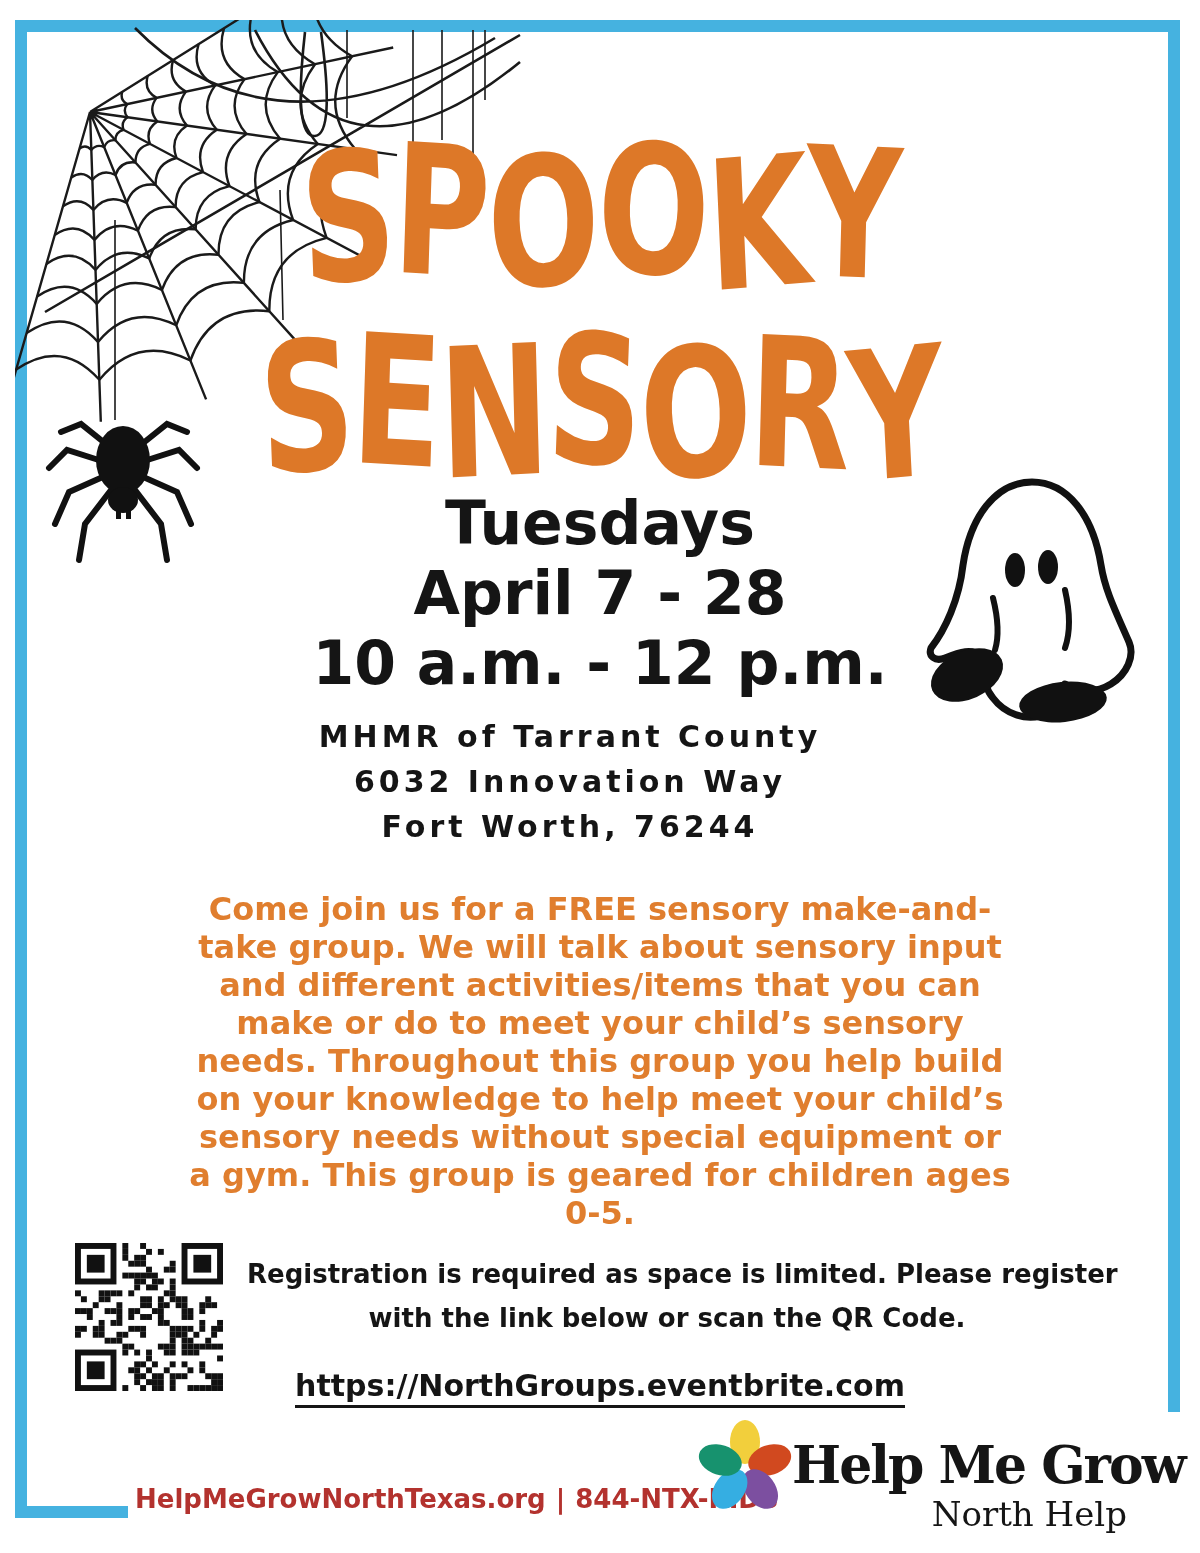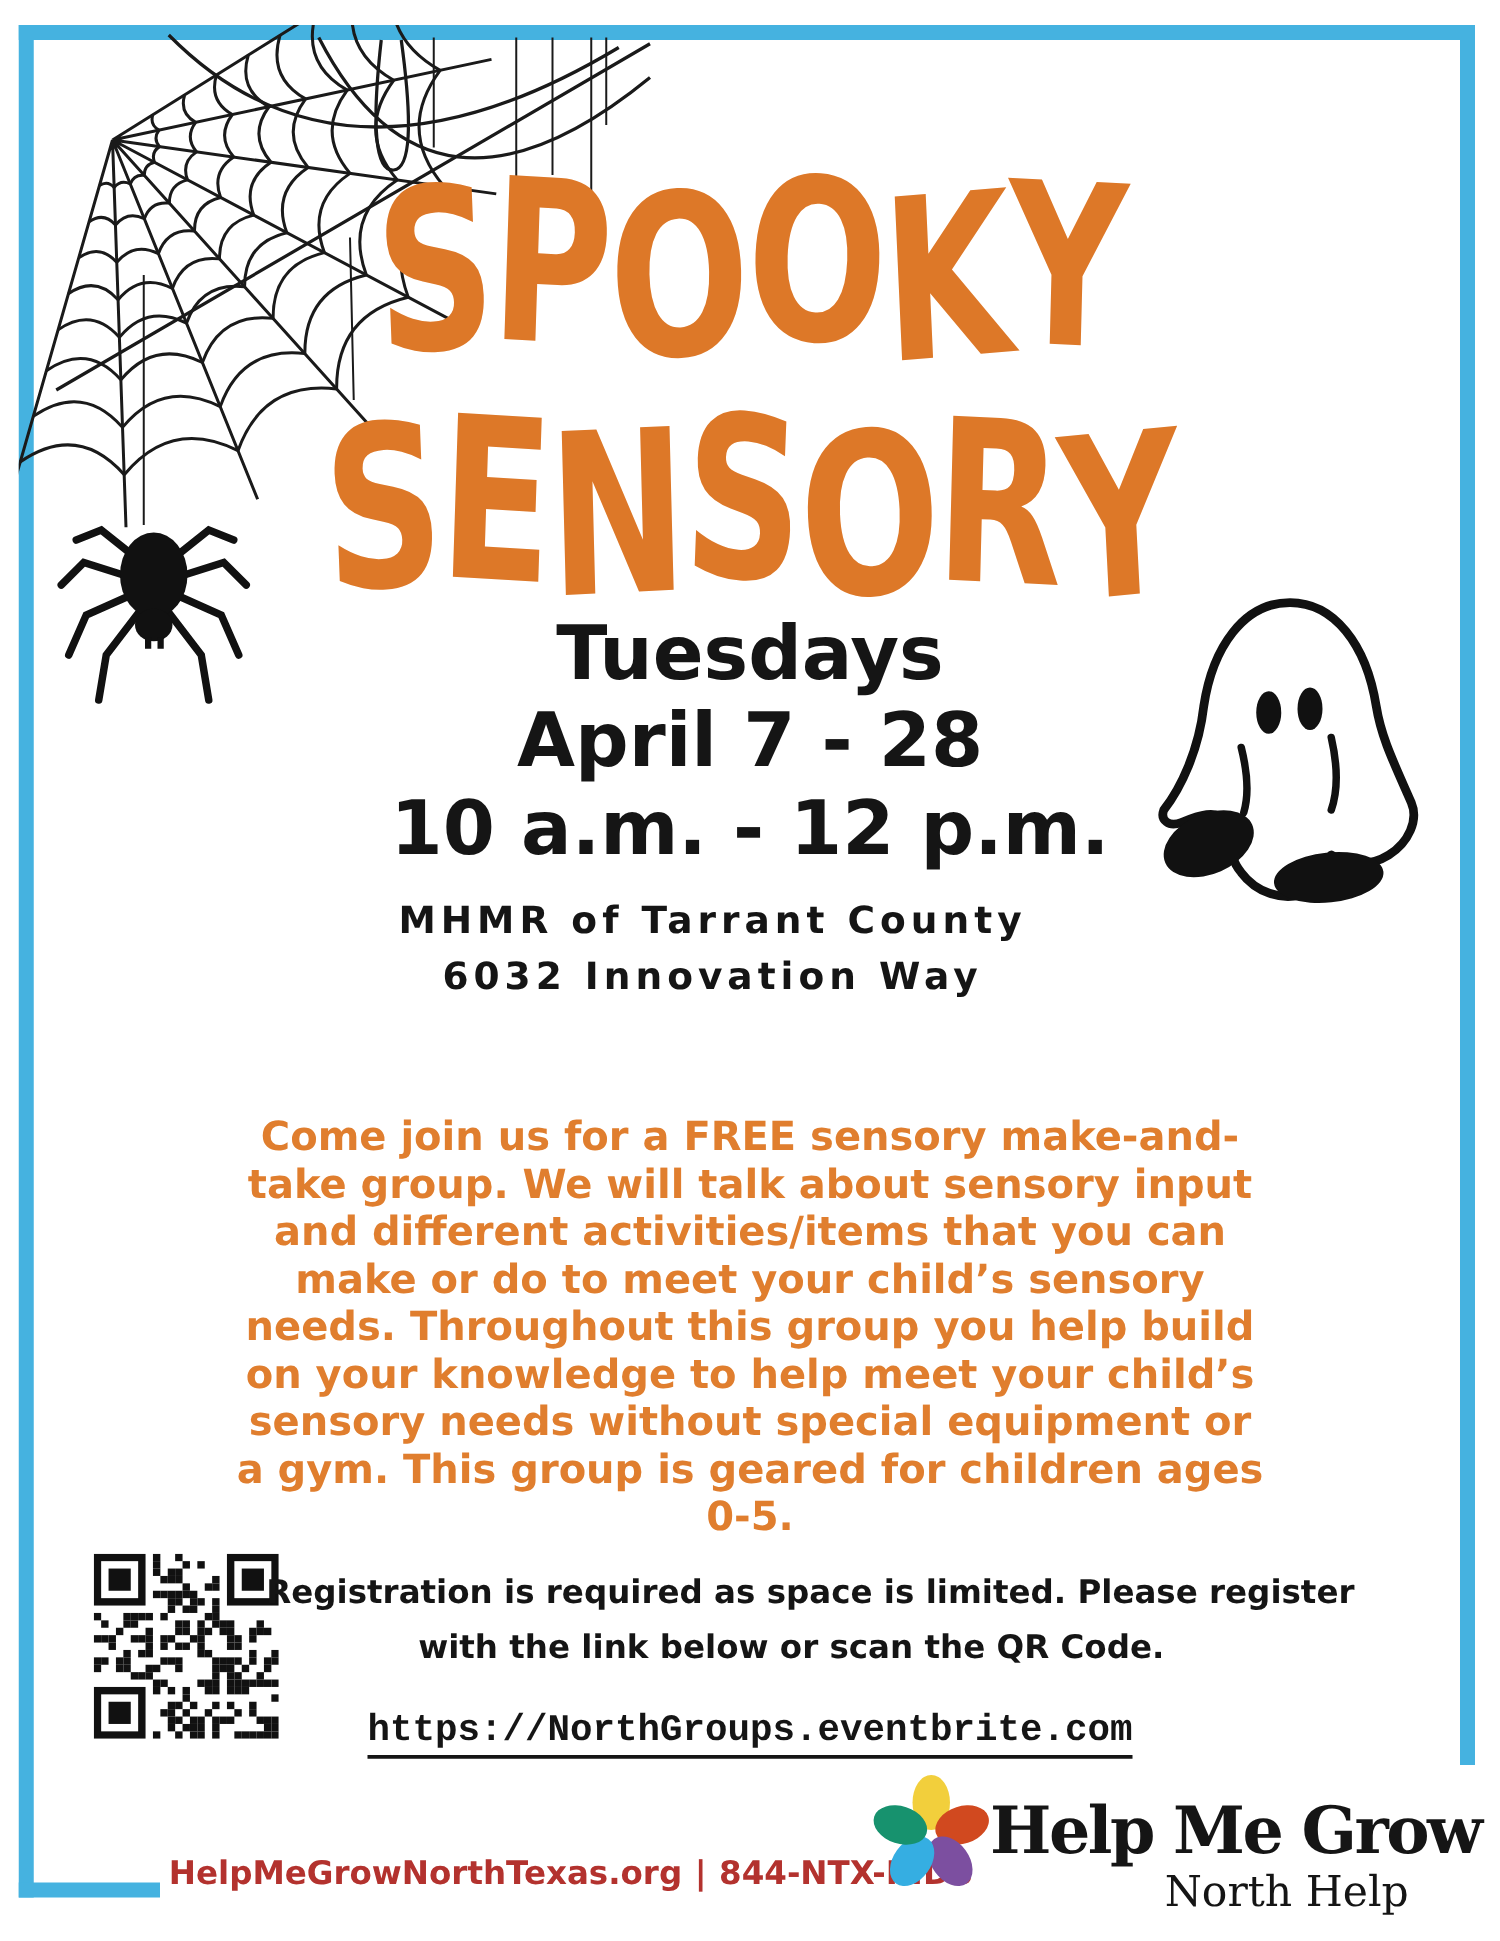--- a/index.html
+++ b/index.html
@@ -25,24 +25,24 @@
   #title1{top:122px;} #title2{top:312px;}
   .title-line span{display:inline-block;}
 
   .schedule{position:absolute;top:488px;left:0;width:1200px;text-align:center;
             font-weight:bold;font-size:60px;line-height:70px;color:#151515;}
   .venue{position:absolute;top:714px;left:0;width:1140px;text-align:center;
          font-weight:bold;font-size:30px;line-height:45px;letter-spacing:4px;color:#151515;}
   .description{position:absolute;top:890px;left:0;width:1200px;text-align:center;
                font-weight:bold;font-size:32px;line-height:38px;color:var(--orange-body,#E07E2E);}
   .description div{white-space:nowrap;}
-  .registration{position:absolute;top:1252px;left:213px;width:840px;text-align:center;
+  .registration{position:absolute;top:1252px;left:247px;width:840px;text-align:center;
                 font-weight:bold;font-size:26px;line-height:44px;color:#151515;}
   .registration div{white-space:nowrap;}
-  .reg-link-row{position:absolute;top:1368px;left:0;width:1200px;text-align:center;font-family:Liberation Mono, monospace;}
+  .reg-link-row{position:absolute;top:1368px;left:0;width:1200px;text-align:center;}
   .reg-link{display:inline-block;font-weight:bold;font-size:30px;color:#151515;
             border-bottom:3px solid #151515;padding-bottom:2px;white-space:nowrap;cursor:pointer;}
   .footer-contact{position:absolute;top:1484px;left:135px;font-weight:bold;font-size:26px;
                   color:var(--red,#B3322E);white-space:nowrap;}
   .footer-contact .sep{margin:0 10px;}
   .logo-name{position:absolute;left:792px;top:1434px;font-family:"DejaVu Serif","Liberation Serif",serif;
              font-weight:bold;font-size:52px;letter-spacing:-2px;color:#151515;white-space:nowrap;}
   .logo-region{position:absolute;right:73px;top:1494px;font-family:"DejaVu Serif","Liberation Serif",serif;
                font-size:34px;color:#151515;white-space:nowrap;}
 </style>
@@ -108,20 +108,21 @@
 
   <div class="schedule">
     <div>Tuesdays</div>
     <div>April 7 - 28</div>
     <div>10 a.m. - 12 p.m.</div>
   </div>
 
   <div class="venue">
     <div>MHMR of Tarrant County</div>
     <div>6032 Innovation Way</div>
+    <div>Fort Worth, 76244</div>
   </div>
 
   <div class="description">
       <div>Come join us for a FREE sensory make-and-</div>
       <div>take group. We will talk about sensory input</div>
       <div>and different activities/items that you can</div>
       <div>make or do to meet your child’s sensory</div>
       <div>needs. Throughout this group you help build</div>
       <div>on your knowledge to help meet your child’s</div>
       <div>sensory needs without special equipment or</div>

